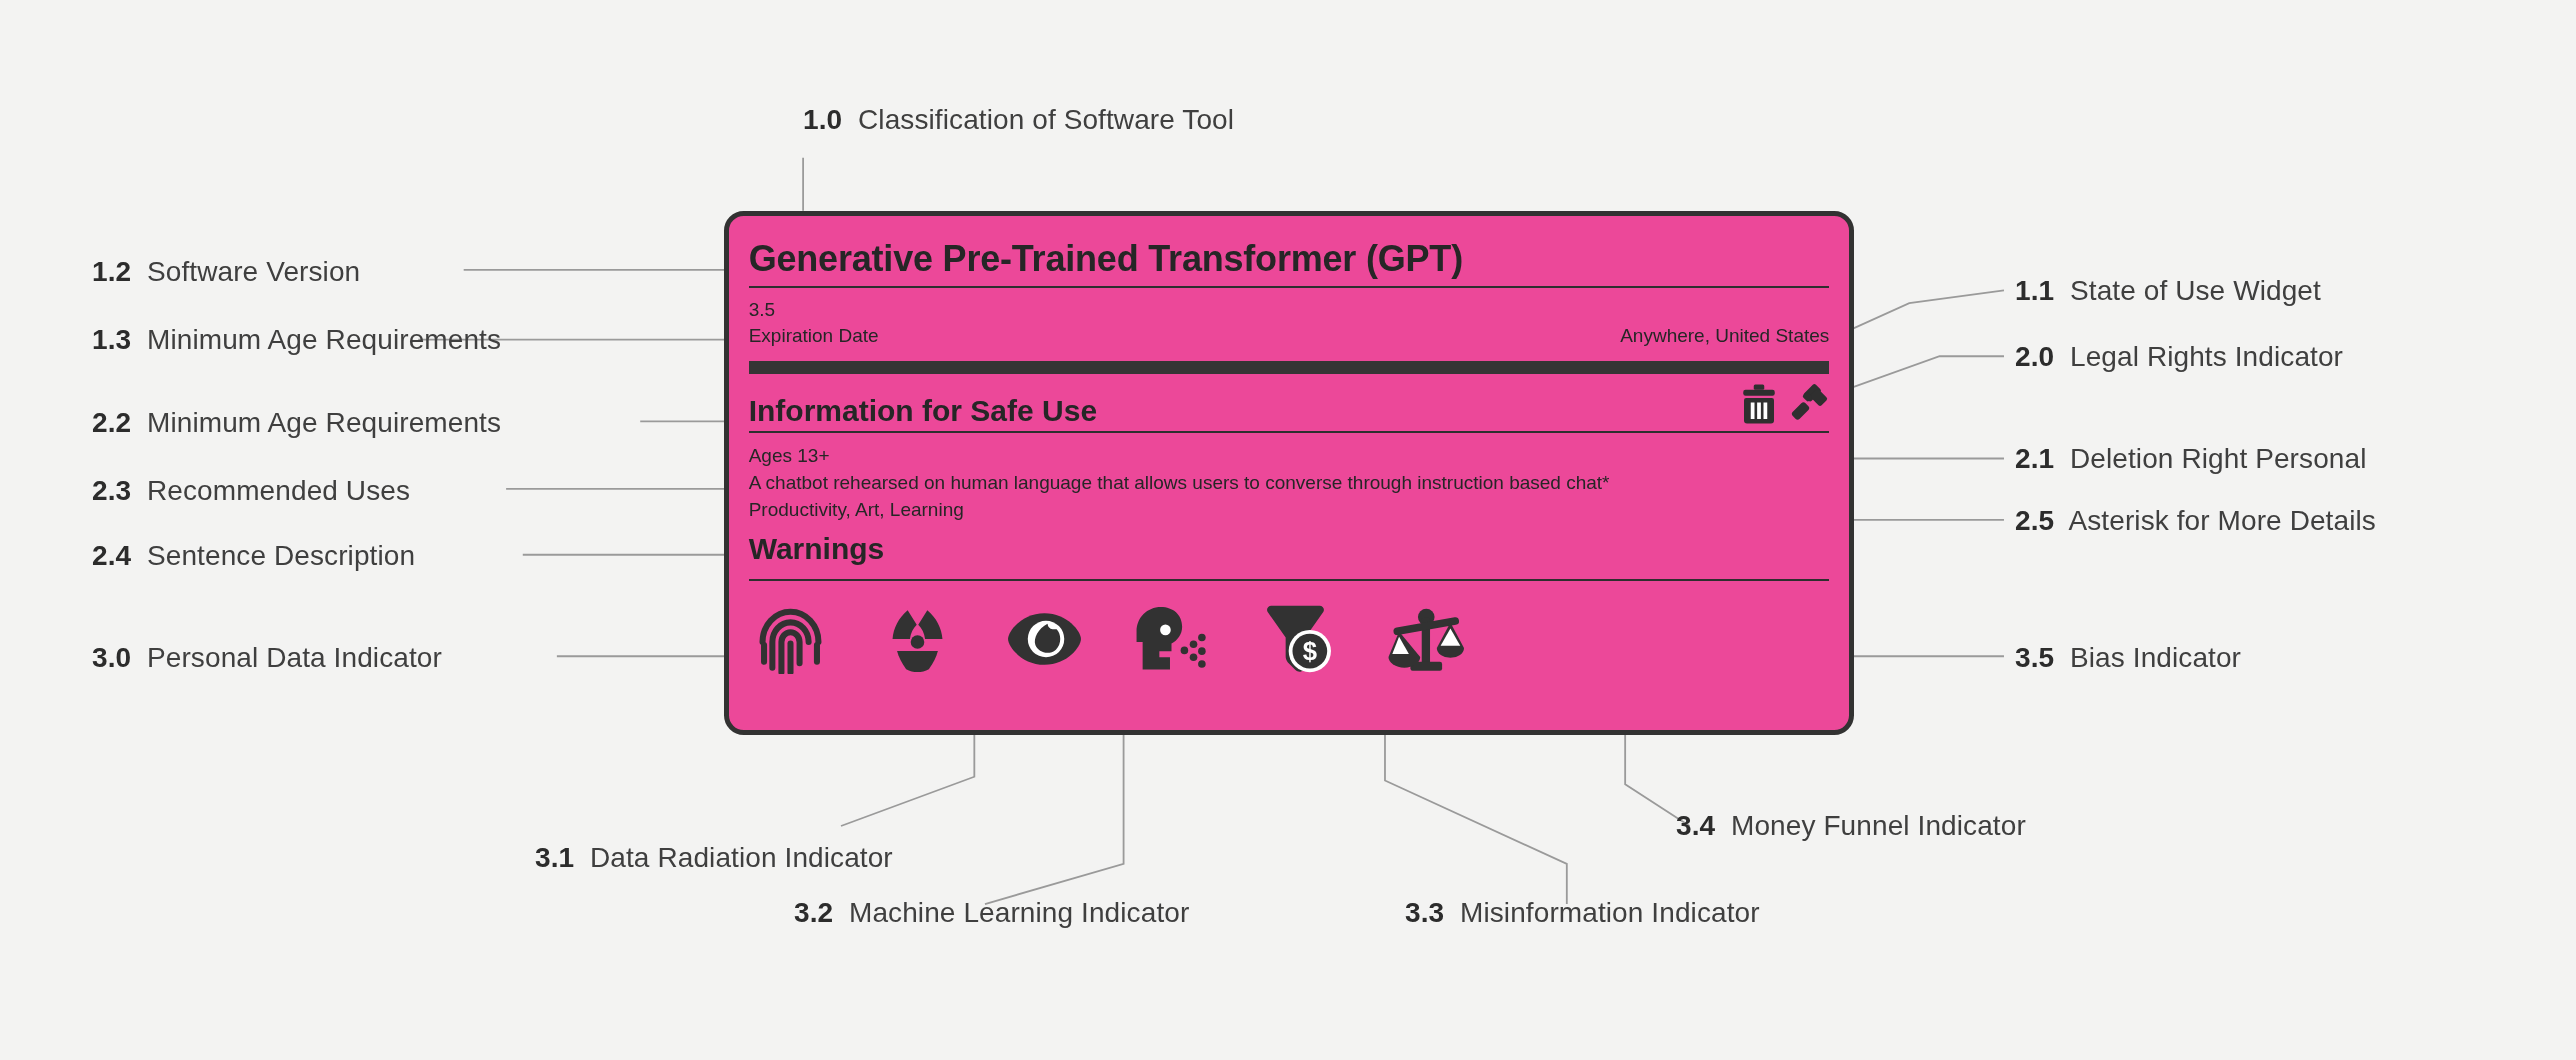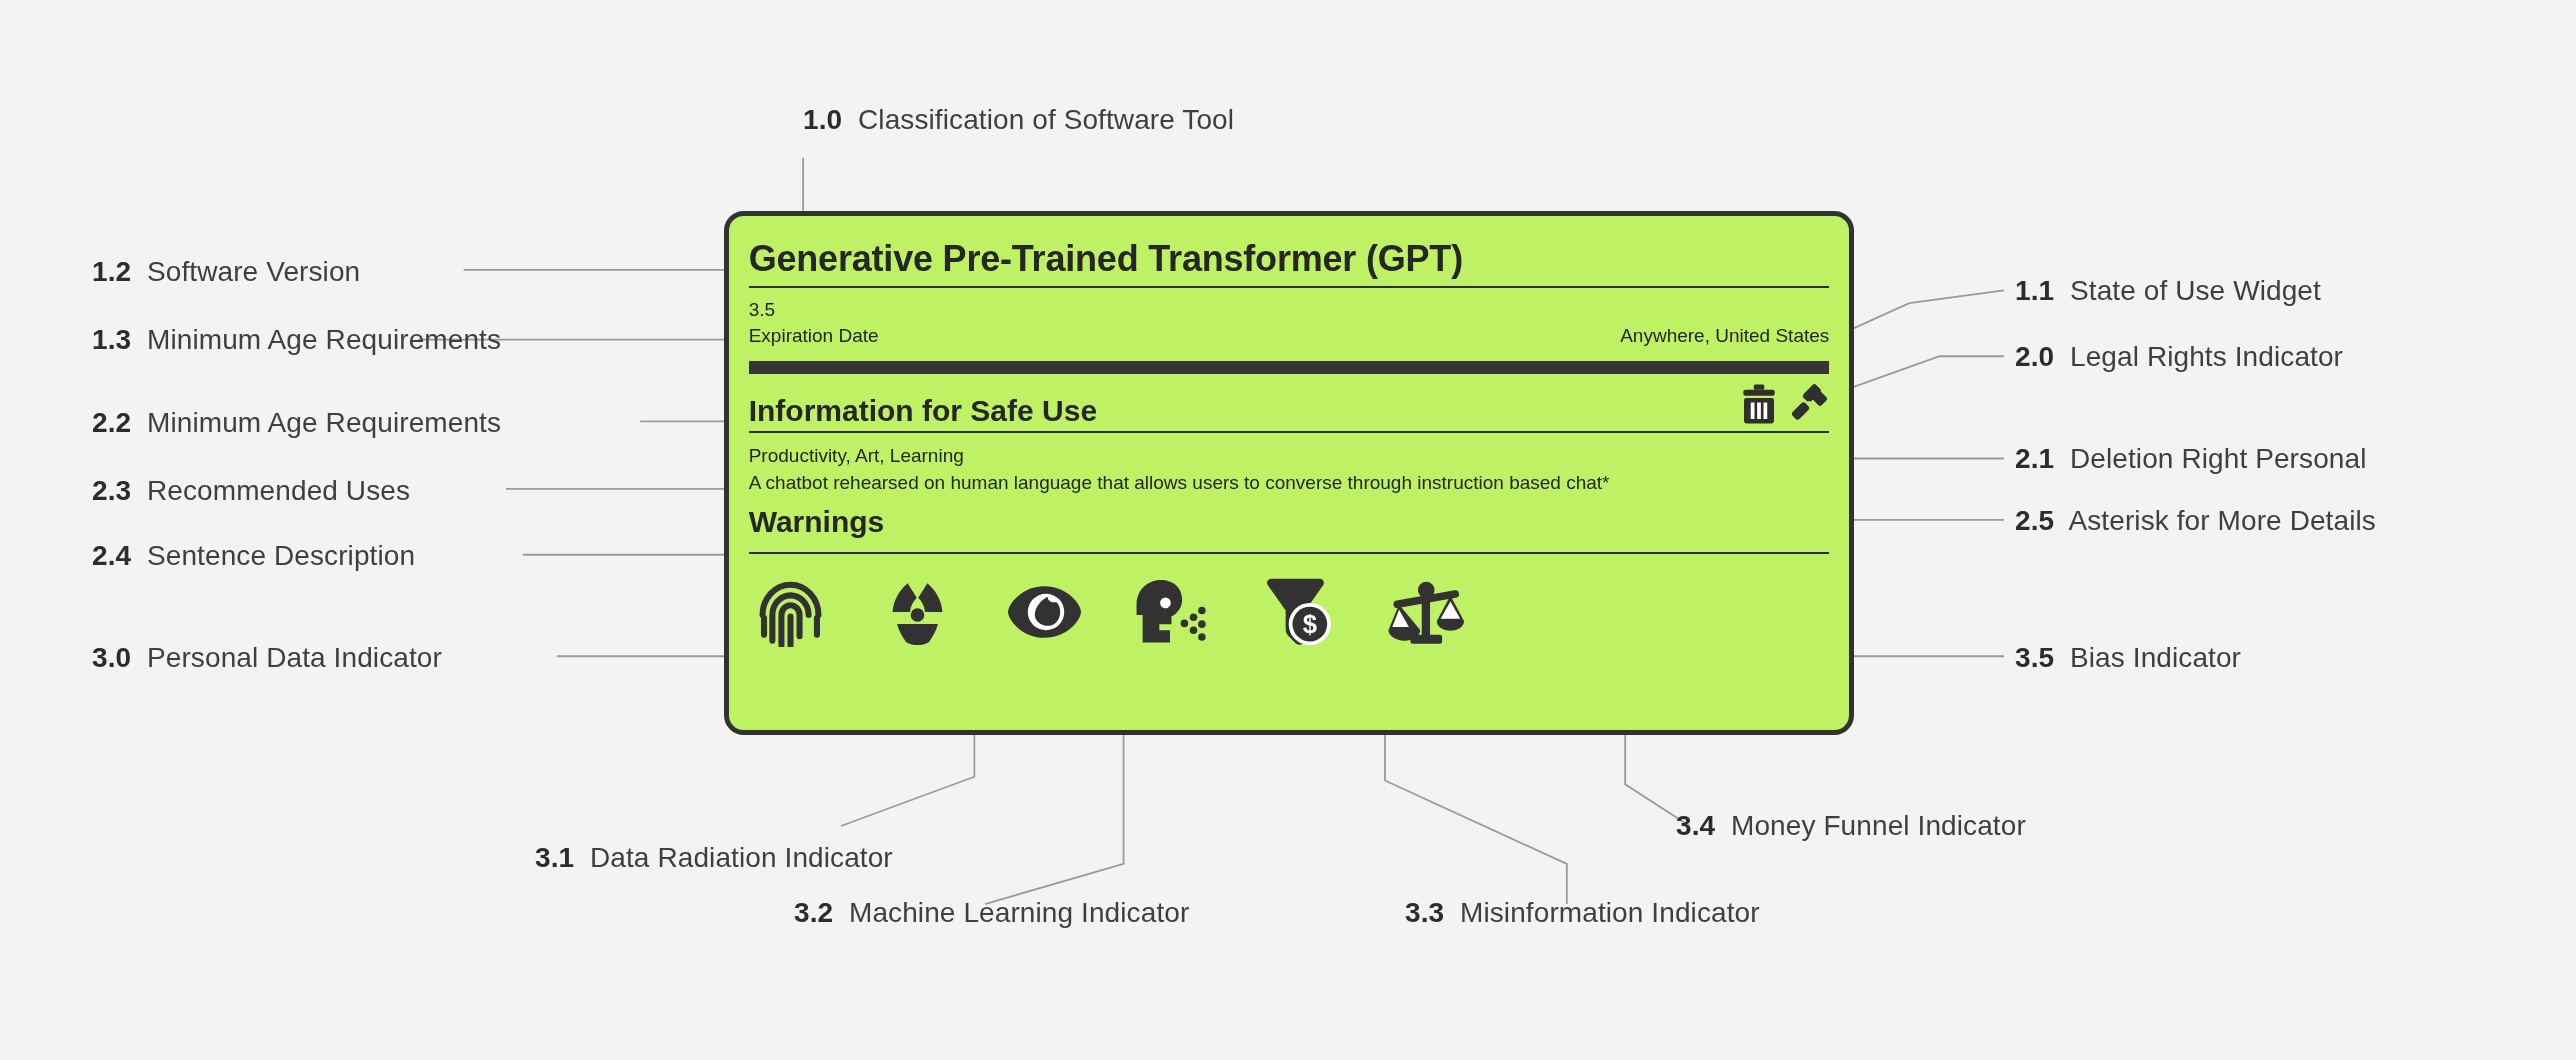--- a/index.html
+++ b/index.html
@@ -30,21 +30,21 @@
   .anno .num{font-weight:bold;color:#2c2c2c;}
   .anno .txt{font-weight:400;color:#3f3f3f;}
   .anno.r{text-align:left;}
 
   
   #card{
     position:absolute;
     left:724px;top:211px;
     width:1130px;height:524px;
     box-sizing:border-box;
-    background:#bef264;
+    background:#ec4899;
     border:5.3px solid #323232;
     border-radius:19.7px;
     padding:0;
   }
   #cardinner{
     position:absolute;left:19.7px;right:19.7px;top:13.6px;bottom:13.6px;
   }
 
   .title{
     font-size:36px;
@@ -244,22 +244,23 @@
                 <rect x="20" y="14" width="11" height="9" rx="2.5" transform="rotate(45 25.5 18.5)"></rect>
                 <rect x="4" y="31" width="24" height="13" rx="4" transform="rotate(-45 16 37)"></rect>
               </g>
             </svg>
           </span>
         </div>
       </div>
       <div class="rule-thin"></div>
 
       <div class="body-lines">
+        <div>Ages 13+</div>
+        <div>A chatbot rehearsed on human language that allows users to converse through instruction based chat*</div>
         <div>Productivity, Art, Learning</div>
-        <div>A chatbot rehearsed on human language that allows users to converse through instruction based chat*</div>
       </div>
 
       <div class="warn-head">
         <h2>Warnings</h2>
       </div>
       <div class="rule-thin"></div>
 
       <div class="icons">
 
         <span class="ic">

